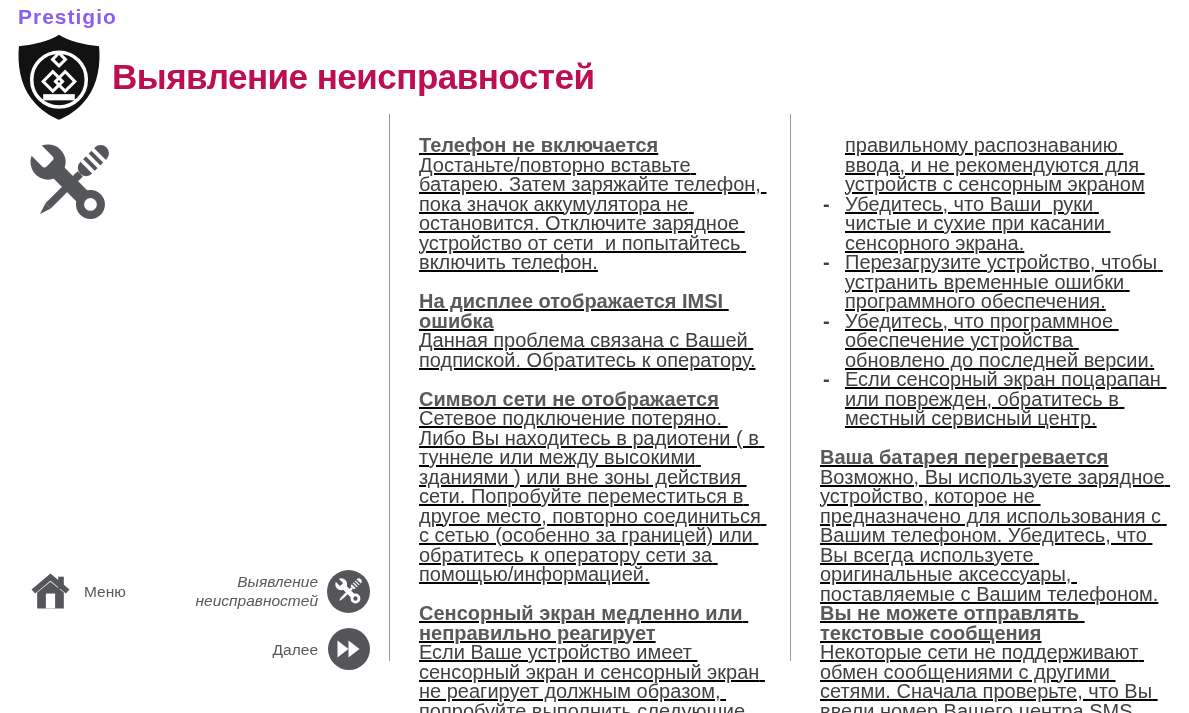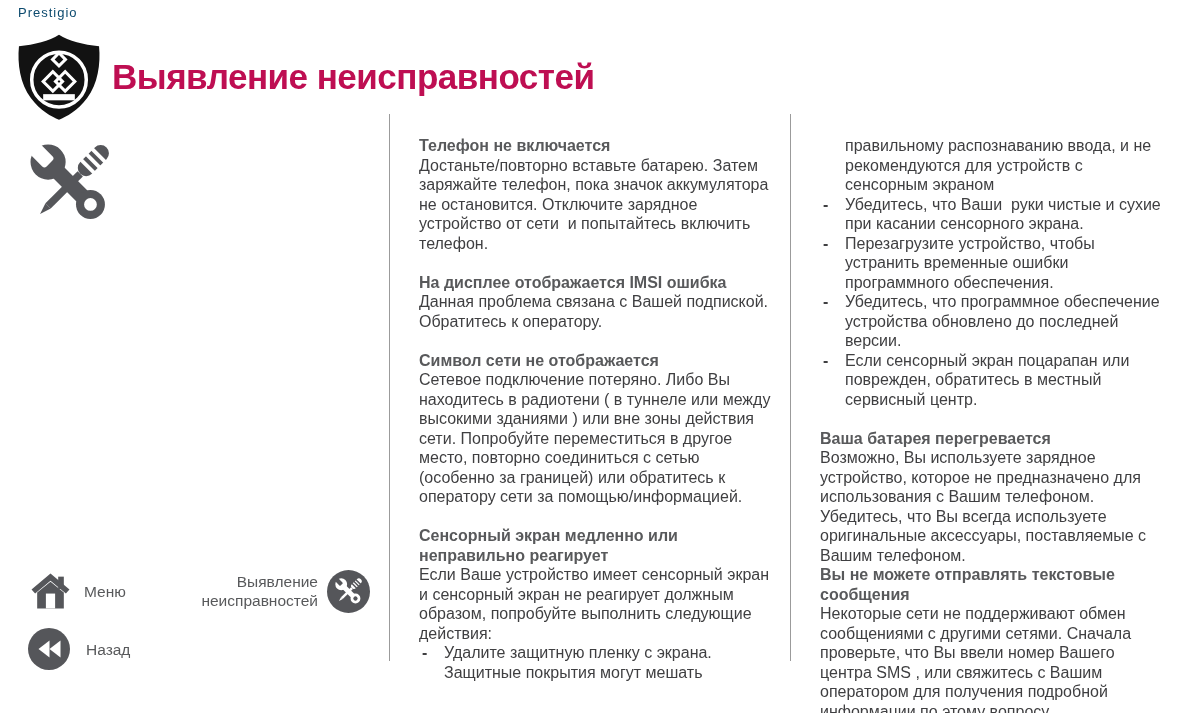--- a/index.html
+++ b/index.html
@@ -1,53 +1,53 @@
 <!DOCTYPE html>
 <html><head>
 <meta charset="utf-8">
 <style>
   html,body{margin:0;padding:0;background:#ffffff;}
   body{width:1189px;height:713px;position:relative;overflow:hidden;
        font-family:"Liberation Sans","DejaVu Sans",sans-serif;}
   .page{position:absolute;inset:0;background:#fff;}
 
   
-  .wordmark{position:absolute;left:18px;top:5px;font-size:13px;letter-spacing:1px;
-            color:#0c4a6e;font-weight:400;}
+  .wordmark{position:absolute;left:18px;top:5px;font-size:21px;letter-spacing:1px;
+            color:#8b5cf6;font-weight:700;}
   .shield{position:absolute;left:14px;top:33px;width:90px;height:88px;}
 
   
   .title{position:absolute;left:112px;top:57px;font-size:35px;font-weight:700;
          letter-spacing:-0.5px;color:#be0e52;white-space:nowrap;}
 
   
   .big-tool{position:absolute;left:6px;top:122px;width:128px;height:124px;}
 
   
   .col{position:absolute;top:114px;height:547px;border-left:1px solid #9b9b9b;
-       box-sizing:border-box;padding:22px 18px 0 29px;font-size:16px;line-height:19.5px;}
+       box-sizing:border-box;padding:22px 18px 0 29px;font-size:20px;line-height:19.5px;text-decoration:underline;}
   .col-left{left:389px;width:401px;}
   .col-right{left:790px;width:399px;padding-right:24px;}
   .blk{white-space:pre-wrap;color:#3f3f41;}
   .blk.gap{margin-top:19.5px;}
   .blk.heading{font-weight:700;color:#58595b;}
   .blk.cont{padding-left:25px;}
   .bullet-item{position:relative;padding-left:25px;white-space:pre-wrap;color:#3f3f41;}
   .bullet-item .dash{position:absolute;left:3px;top:0;font-weight:700;}
 
   
   .nav-item{position:absolute;display:flex;align-items:center;color:#58595b;
             font-size:15.5px;cursor:pointer;}
   .nav-menu{left:30px;top:566px;width:150px;height:50px;gap:13px;}
   .nav-back{left:28px;top:626px;width:150px;height:46px;gap:16px;}
   .nav-section{left:180px;top:564px;width:190px;height:54px;justify-content:flex-end;gap:9px;}
   .nav-next{left:185px;top:626px;width:185px;height:46px;justify-content:flex-end;gap:10px;}
   .nav-label{line-height:19px;}
   .nav-label.right{text-align:right;}
-  .nav-label span{display:block;}
+  .nav-label span{display:block;font-style:italic;}
   .nav-icon{flex:0 0 auto;display:block;}
 </style>
 </head>
 <body>
 
 <div class="page">
 
   <div class="wordmark">Prestigio</div>
 
   <svg class="shield" viewBox="0 0 100 100">
@@ -105,28 +105,20 @@
   <div class="nav-item nav-menu">
     <svg class="nav-icon" width="41" height="42" viewBox="0 0 40 40">
       <rect x="27.5" y="6" width="5.5" height="12" fill="#55565a"></rect>
       <polygon points="20,3 38.5,18.5 35,22.5 20,10 5,22.5 1.5,18.5" fill="#55565a"></polygon>
       <polygon points="7,21.5 20,11 33,21.5 33,37 7,37" fill="#55565a"></polygon>
       <rect x="15.5" y="22.5" width="9" height="14.5" fill="#ffffff"></rect>
     </svg>
     <span class="nav-label">Меню</span>
   </div>
 
-  <div class="nav-item nav-back">
-    <svg class="nav-icon" width="42" height="42" viewBox="0 0 42 42">
-      <circle cx="21" cy="21" r="21" fill="#55565a"></circle>
-      <polygon points="21.5,12.5 21.5,29.5 10.5,21" fill="#ffffff"></polygon>
-      <polygon points="32.5,12.5 32.5,29.5 21.5,21" fill="#ffffff"></polygon>
-    </svg>
-    <span class="nav-label">Назад</span>
-  </div>
 
   <div class="nav-item nav-section">
     <span class="nav-label right">
       <span>Выявление</span>
       <span>неисправностей</span>
     </span>
     <svg class="nav-icon" width="43" height="43" viewBox="0 0 48 48">
       <circle cx="24" cy="24" r="24" fill="#55565a"></circle>
       <g transform="rotate(45 24 24)">
         <rect x="20.8" y="4.5" width="6.4" height="14" rx="3.2" fill="#ffffff"></rect>
@@ -139,14 +131,22 @@
       <g transform="rotate(-45 24 24)">
         <circle cx="24" cy="12.5" r="6.6" fill="#ffffff"></circle>
         <rect x="21.2" y="12.5" width="5.6" height="19" fill="#ffffff"></rect>
         <circle cx="24" cy="35" r="5.5" fill="#ffffff"></circle>
         <rect x="21.6" y="3" width="4.8" height="10" rx="1" fill="#55565a"></rect>
         <circle cx="24" cy="35" r="2.4" fill="#55565a"></circle>
       </g>
     </svg>
   </div>
 
+  <div class="nav-item nav-next">
+    <span class="nav-label right">Далее</span>
+    <svg class="nav-icon" width="42" height="42" viewBox="0 0 42 42">
+      <circle cx="21" cy="21" r="21" fill="#55565a"></circle>
+      <polygon points="9.5,12.5 9.5,29.5 20.5,21" fill="#ffffff"></polygon>
+      <polygon points="20.5,12.5 20.5,29.5 31.5,21" fill="#ffffff"></polygon>
+    </svg>
+  </div>
 
 </div>
 
 </body></html>

